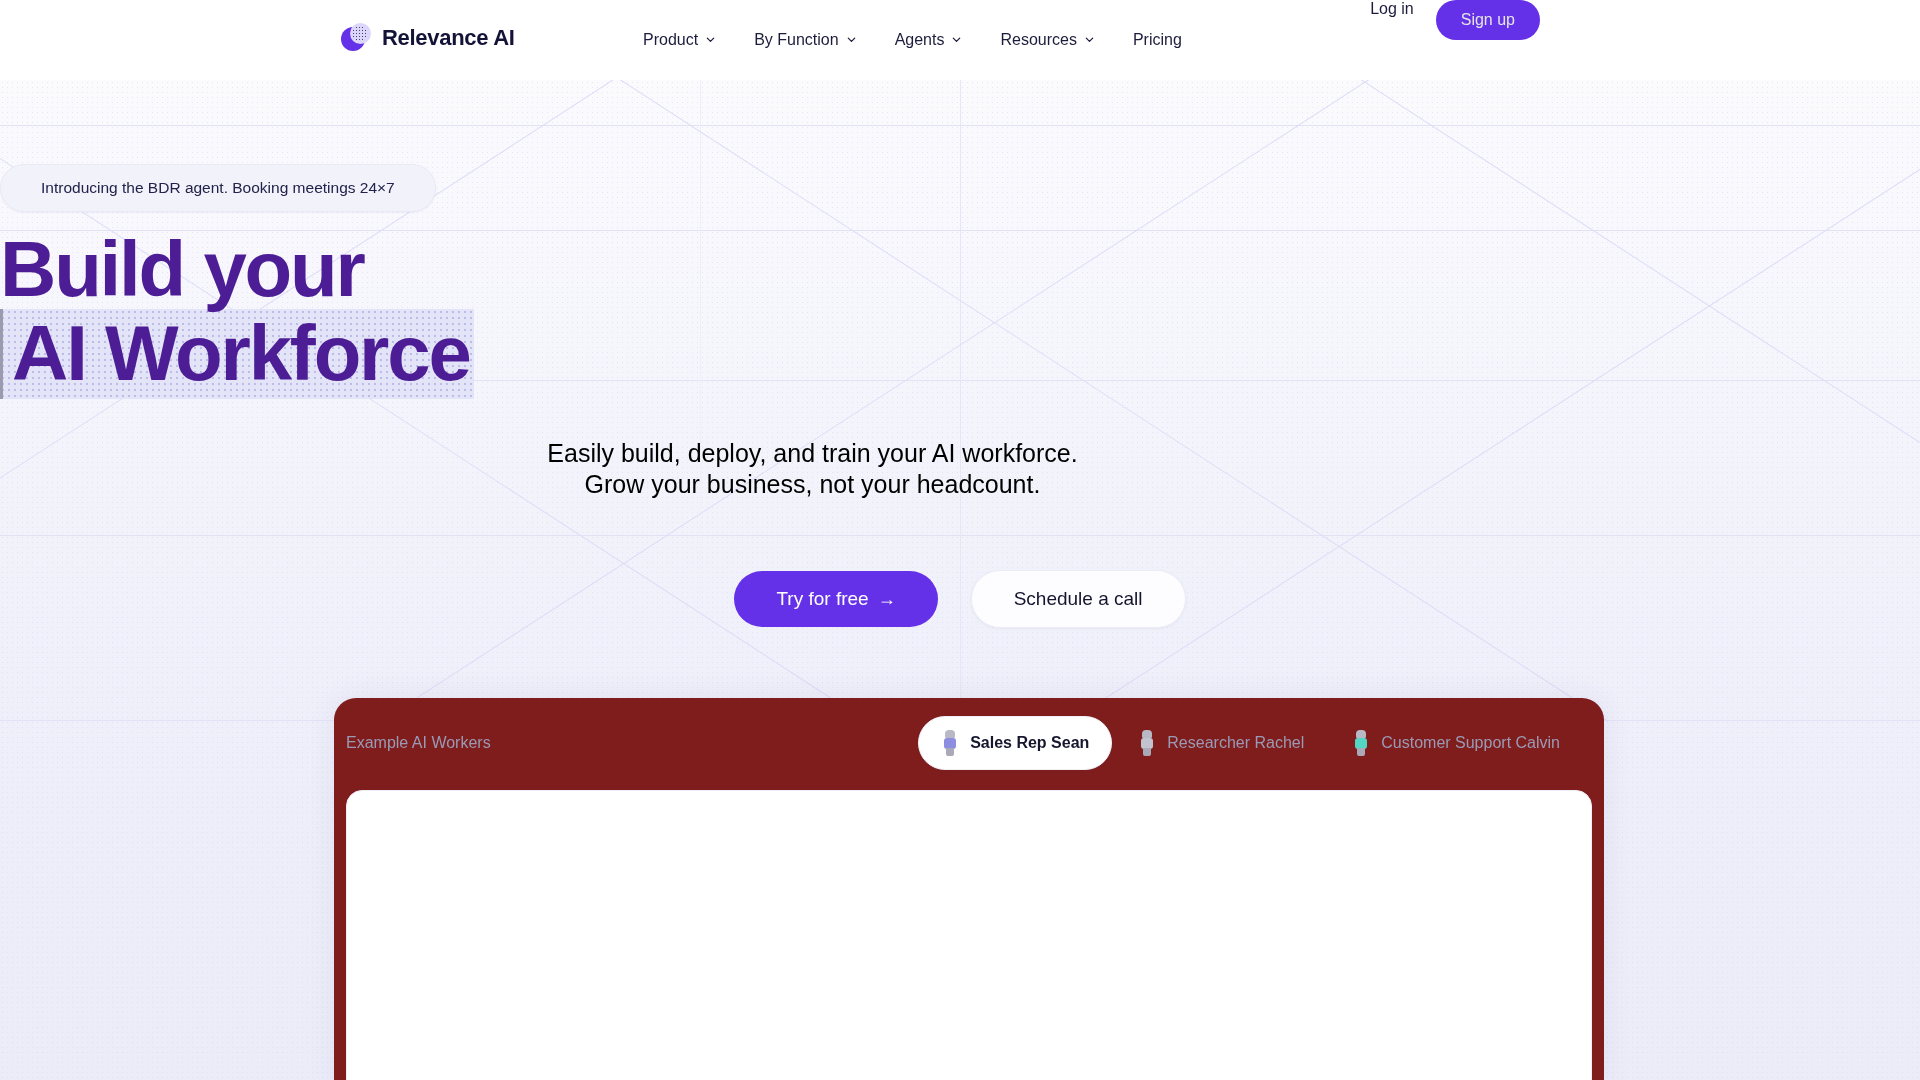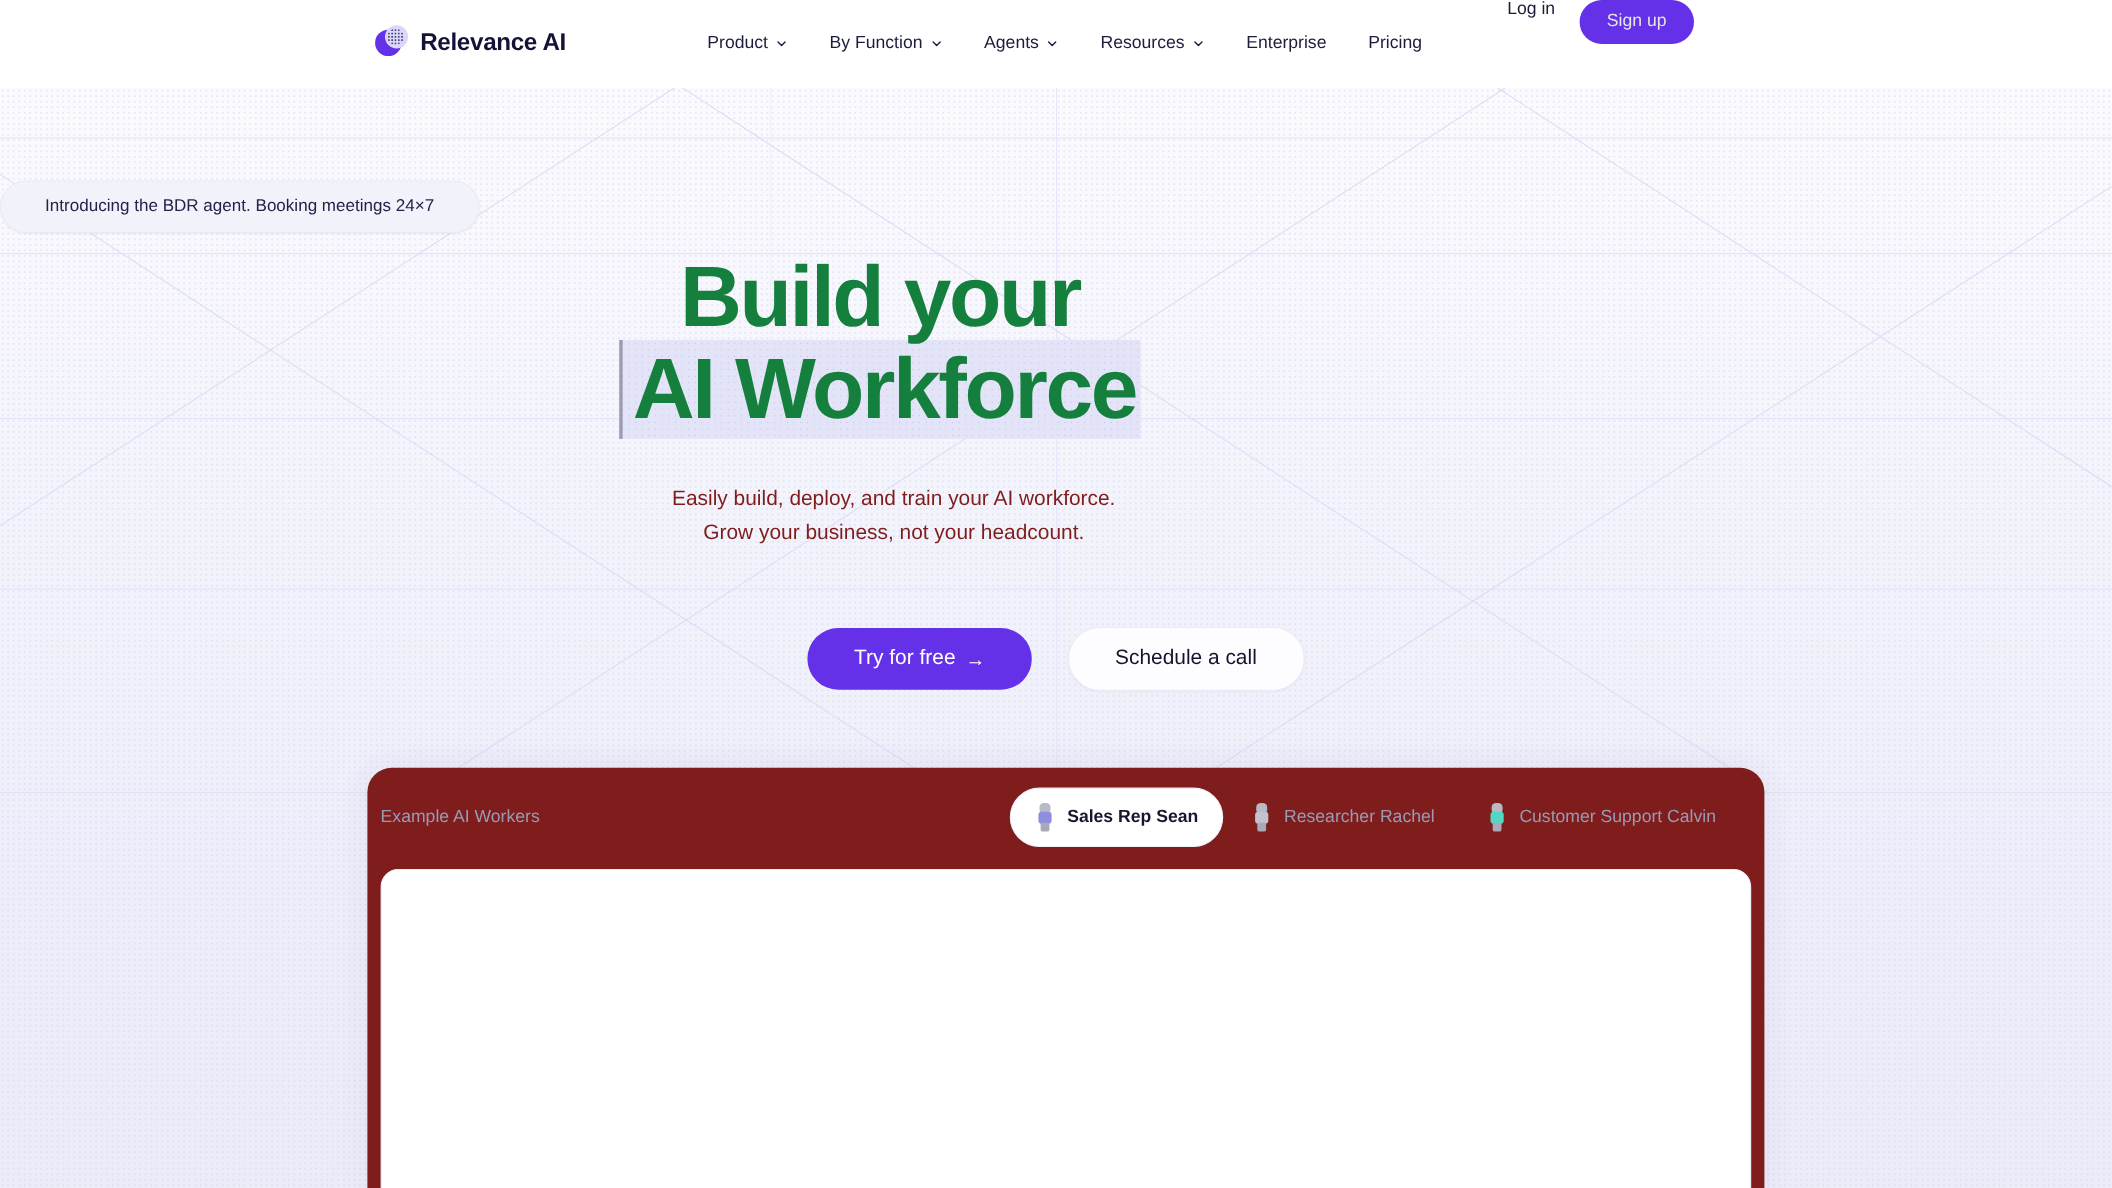--- a/index.html
+++ b/index.html
@@ -83,44 +83,44 @@
     border:1px solid #eaeaf6;
     border-radius:999px;
     padding:14px 40px;
     font-size:15.5px; color:#22224a;
     box-shadow:0 1px 2px rgba(40,40,90,.05);
     cursor:pointer;
   }
 
   .headline{
     position:absolute; left:0; top:150px; width:1600px;
-    text-align:center;
+    text-align:left;
     font-size:78px; line-height:79px; font-weight:700;
-    color:#15803d; letter-spacing:-2.2px;
+    color:#4c1d95; letter-spacing:-2.2px;
   }
   .hl2-wrap{ display:block; position:relative; }
   .hl2{
     display:inline-block; position:relative;
     padding:5px 4px 6px 12px;
   }
   .hl2::before{
     content:""; position:absolute; left:0; top:0; bottom:0; right:0;
     background:#e4e4f8;
     background-image:radial-gradient(#b9b9e6 0.7px, transparent 0.8px);
     background-size:6px 6px;
     z-index:-1;
   }
   .hl2::after{
     content:""; position:absolute; left:0; top:0; bottom:0; width:3px;
     background:#9b9bb0;
   }
 
   .sub{
     position:absolute; left:0; top:358px; width:1625px;
-    text-align:center; font-size:19px; line-height:31px; color:#7f1d1d;
+    text-align:center; font-size:25px; line-height:31px; color:#000000;
   }
 
   .cta{
     position:absolute; left:0; top:490px; width:1920px;
     display:flex; justify-content:center; align-items:center; gap:33px;
   }
   .btn-primary{
     background:#6531e8; color:#fff; border:none; border-radius:999px;
     font-size:19px; font-weight:500; padding:17px 42px; cursor:pointer;
     display:flex; align-items:center; gap:9px;
@@ -233,23 +233,20 @@
             </svg>
         </span>
       </div>
       <div class="nav-item">
         <span>Resources</span>
         <span class="chev">
           <svg width="11" height="11" viewBox="0 0 12 12">
               <path d="M2.5 4.5 L6 8 L9.5 4.5" fill="none" stroke="#1c1c3c" stroke-width="1.4" stroke-linecap="round" stroke-linejoin="round"></path>
             </svg>
         </span>
-      </div>
-      <div class="nav-item">
-        <span>Enterprise</span>
       </div>
       <div class="nav-item">
         <span>Pricing</span>
       </div>
     </nav>
 
     <div class="header-right">
       <span class="login">Log in</span>
       <button class="signup">Sign up</button>
     </div>

